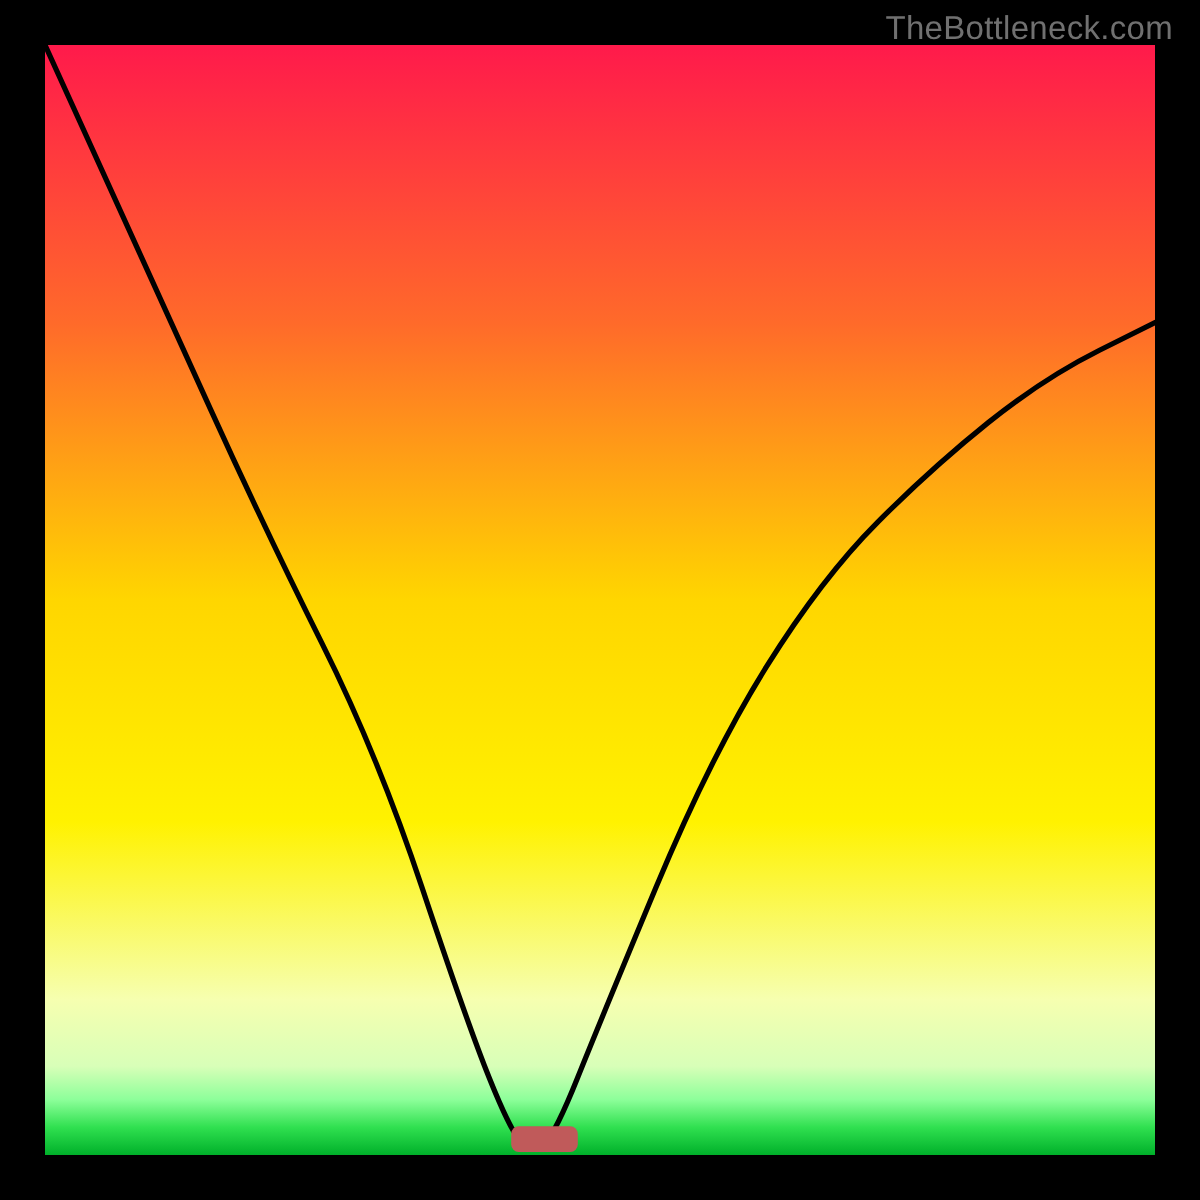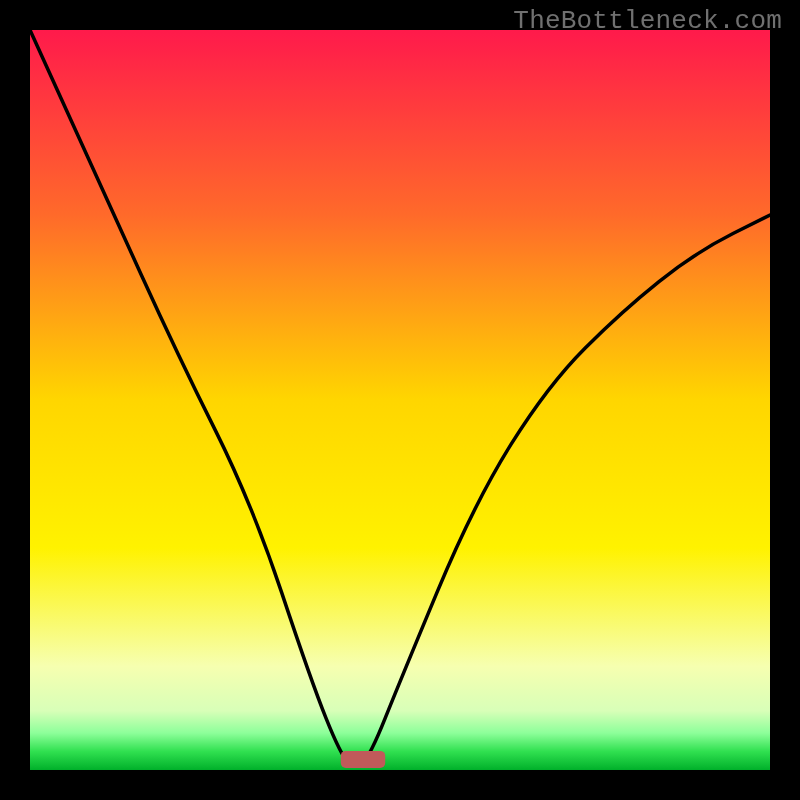--- a/index.html
+++ b/index.html
@@ -17,25 +17,24 @@
     left: 0;
     width: 800px;
     height: 800px;
     background: #000;
   }
   .watermark {
     position: absolute;
     top: 6px;
     right: 18px;
     color: #707070;
-    font-size: 26px;
+    font-size: 22px;
     font-weight: 400;
     letter-spacing: 0.2px;
     z-index: 10;
-    font-family: Liberation Mono, monospace;
   }
   svg.plot {
     position: absolute;
     top: 30px;
     left: 30px;
     width: 740px;
     height: 740px;
     display: block;
   }
 </style>

